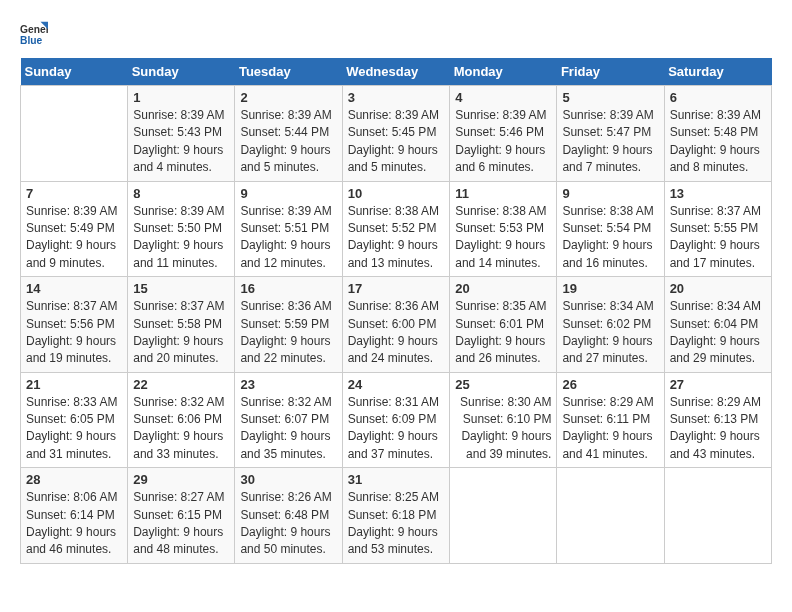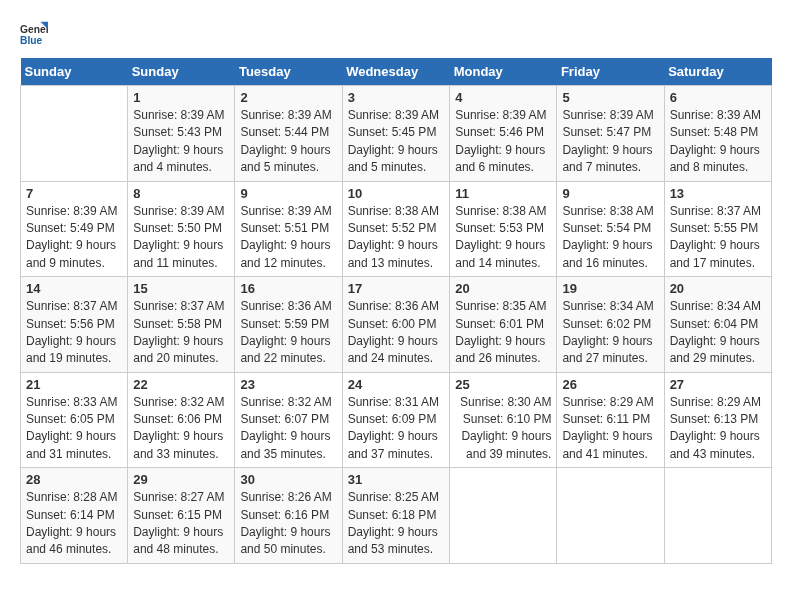--- a/index.html
+++ b/index.html
@@ -308,36 +308,36 @@
           <span class="day-number">27</span>
           <div class="day-info" style="white-space: pre-line;">Sunrise: 8:29 AM
 Sunset: 6:13 PM
 Daylight: 9 hours
 and 43 minutes.</div>
         </td>
       </tr>
       <tr>
         <td>
           <span class="day-number">28</span>
-          <div class="day-info" style="white-space: pre-line;">Sunrise: 8:28 AM
+          <div class="day-info" style="white-space: pre-line;">Sunrise: 8:06 AM
 Sunset: 6:14 PM
 Daylight: 9 hours
 and 46 minutes.</div>
         </td>
         <td>
           <span class="day-number">29</span>
           <div class="day-info" style="white-space: pre-line;">Sunrise: 8:27 AM
 Sunset: 6:15 PM
 Daylight: 9 hours
 and 48 minutes.</div>
         </td>
         <td>
           <span class="day-number">30</span>
           <div class="day-info" style="white-space: pre-line;">Sunrise: 8:26 AM
-Sunset: 6:16 PM
+Sunset: 6:48 PM
 Daylight: 9 hours
 and 50 minutes.</div>
         </td>
         <td>
           <span class="day-number">31</span>
           <div class="day-info" style="white-space: pre-line;">Sunrise: 8:25 AM
 Sunset: 6:18 PM
 Daylight: 9 hours
 and 53 minutes.</div>
         </td>

